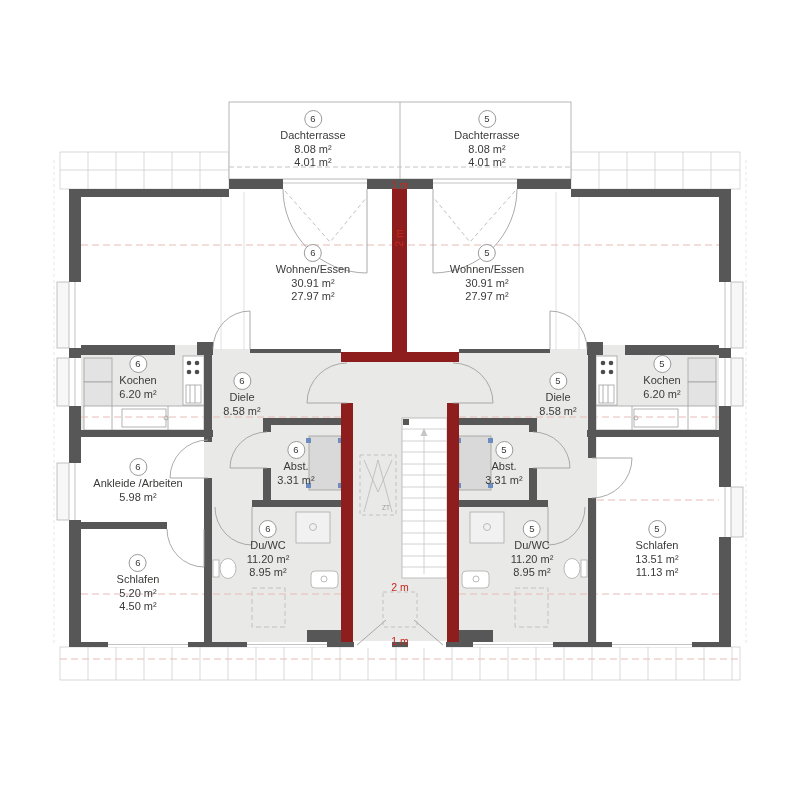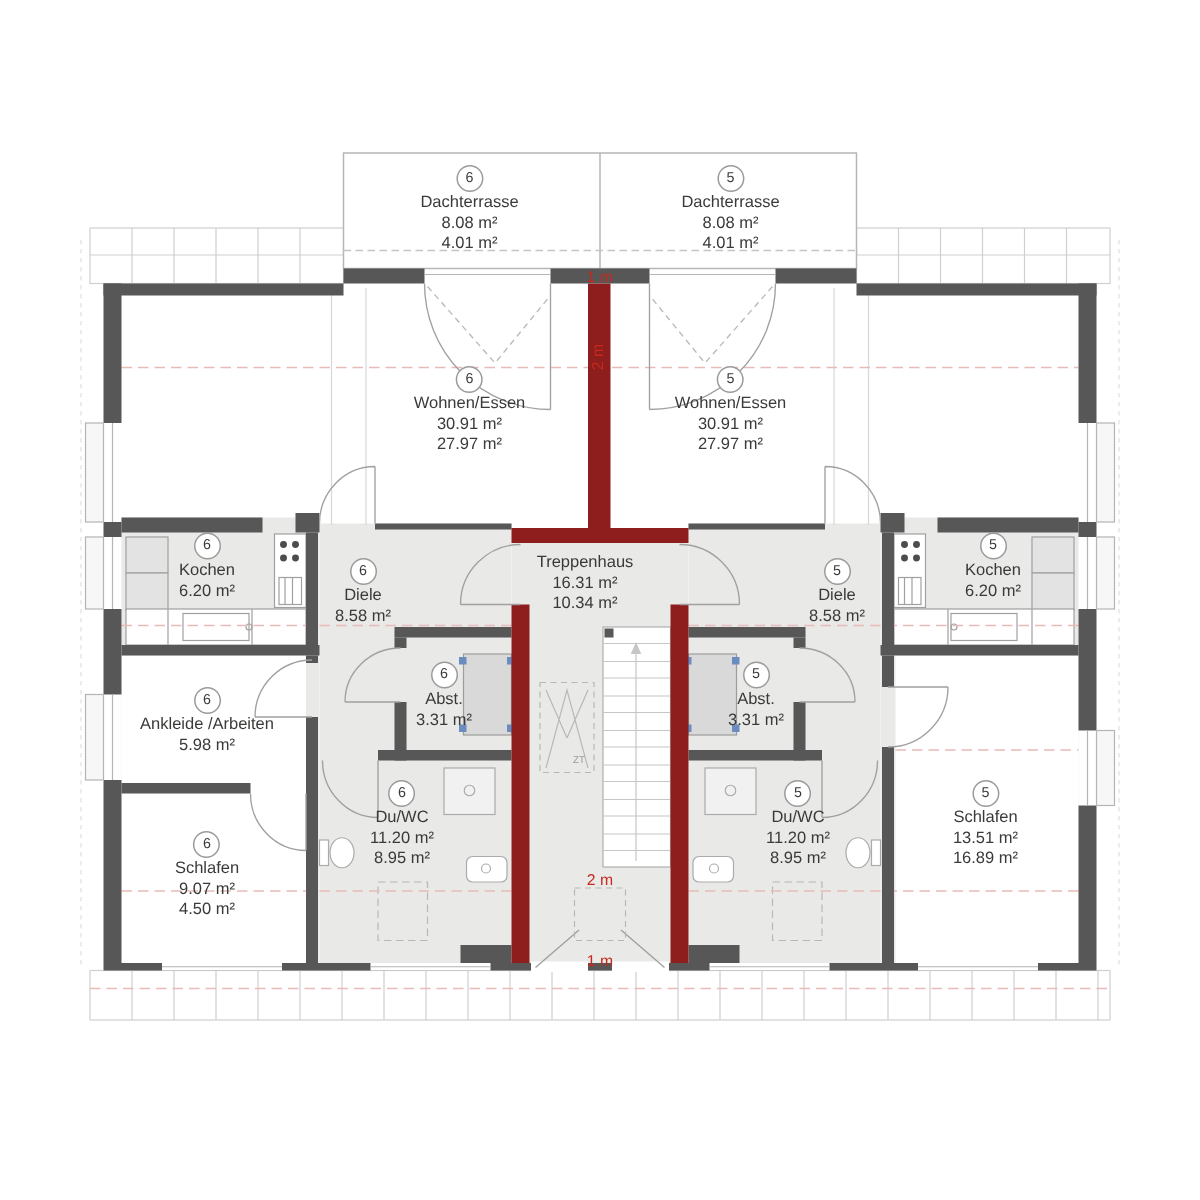--- a/index.html
+++ b/index.html
@@ -275,25 +275,20 @@
 <div class="lbl" style="left:242px;top:372px">
   <span class="circ">6</span>
   <div>Diele</div>
   <div>8.58 m²</div>
 </div>
 <div class="lbl" style="left:558px;top:372px">
   <span class="circ">5</span>
   <div>Diele</div>
   <div>8.58 m²</div>
 </div>
-<div class="lbl" style="left:390px;top:369px">
-  <div>Treppenhaus</div>
-  <div>16.31 m²</div>
-  <div>10.34 m²</div>
-</div>
 <div class="lbl" style="left:296px;top:441px">
   <span class="circ">6</span>
   <div>Abst.</div>
   <div>3.31 m²</div>
 </div>
 <div class="lbl" style="left:504px;top:441px">
   <span class="circ">5</span>
   <div>Abst.</div>
   <div>3.31 m²</div>
 </div>
@@ -310,28 +305,28 @@
 </div>
 <div class="lbl" style="left:532px;top:520px">
   <span class="circ">5</span>
   <div>Du/WC</div>
   <div>11.20 m²</div>
   <div>8.95 m²</div>
 </div>
 <div class="lbl" style="left:138px;top:554px">
   <span class="circ">6</span>
   <div>Schlafen</div>
-  <div>9.07 m²</div>
+  <div>5.20 m²</div>
   <div>4.50 m²</div>
 </div>
 <div class="lbl" style="left:657px;top:520px">
   <span class="circ">5</span>
   <div>Schlafen</div>
   <div>13.51 m²</div>
-  <div>16.89 m²</div>
+  <div>11.13 m²</div>
 </div>
 
 <div class="dim" style="left:400px;top:185px">1 m</div>
 <div class="dim rot" style="left:399px;top:238px">2 m</div>
 <div class="dim" style="left:400px;top:587px">2 m</div>
 <div class="dim" style="left:400px;top:641px">1 m</div>
 
 <div class="zt" style="left:386px;top:507px">ZT</div>
 
 </div>

